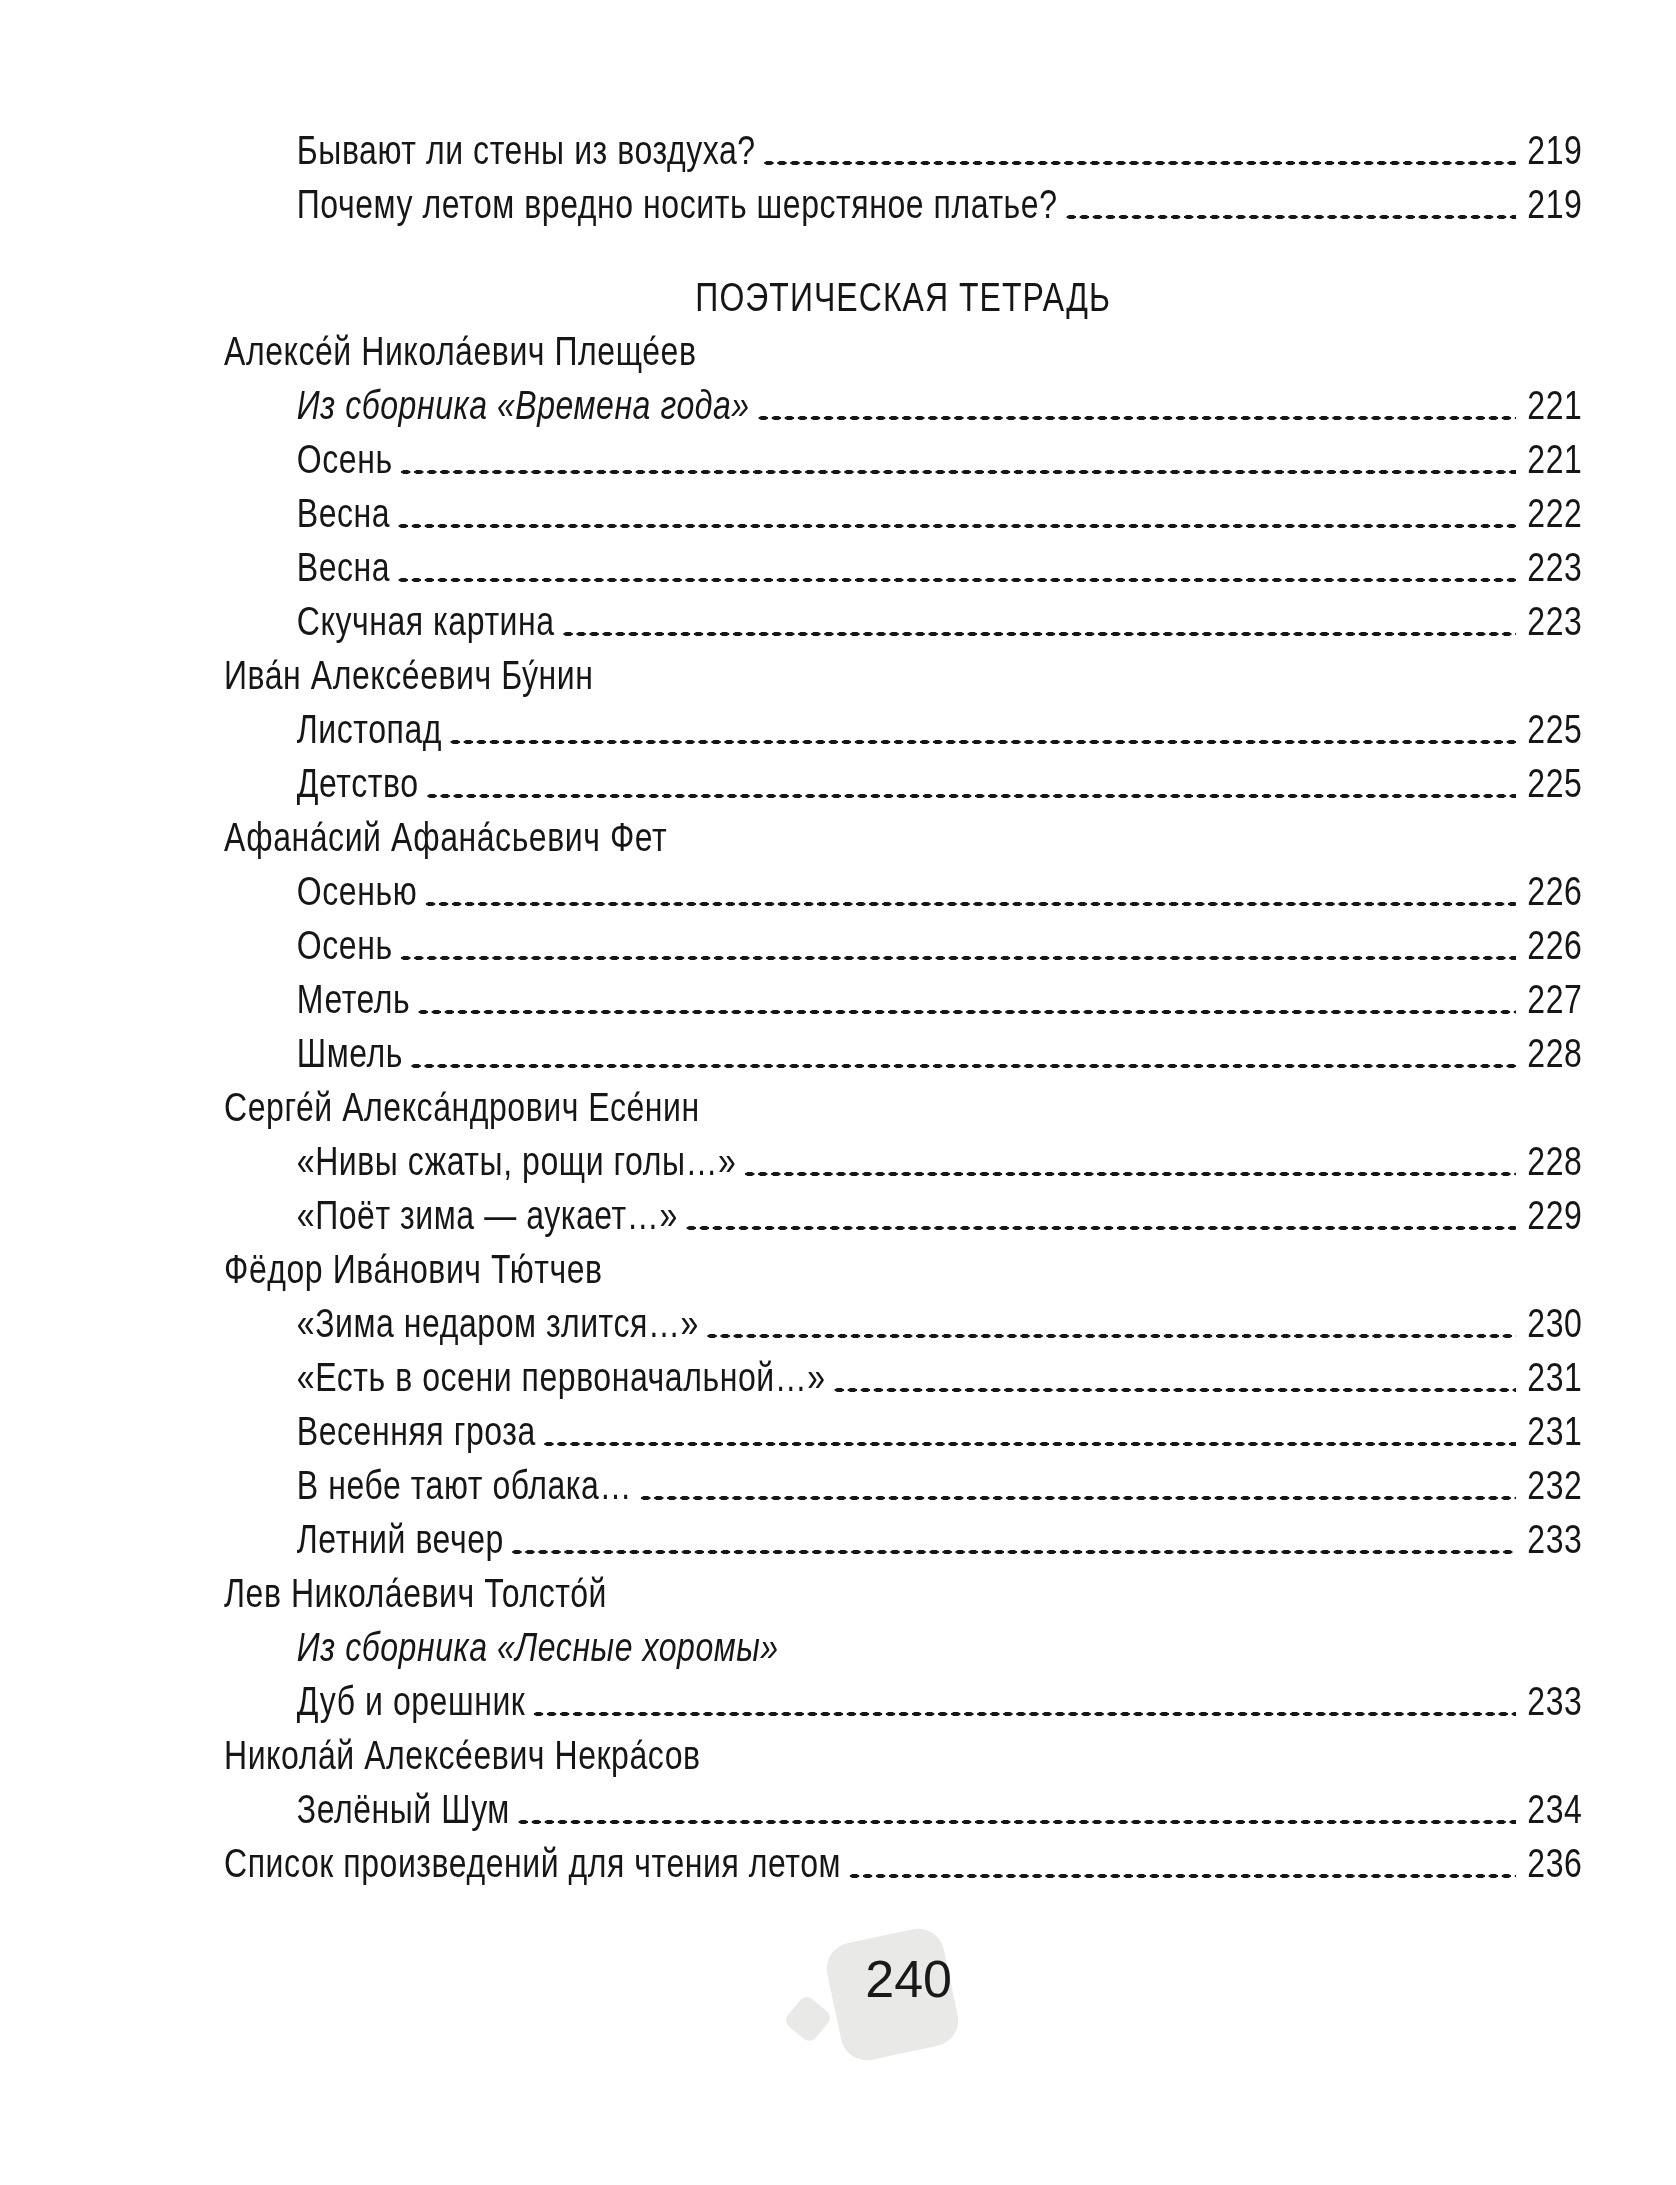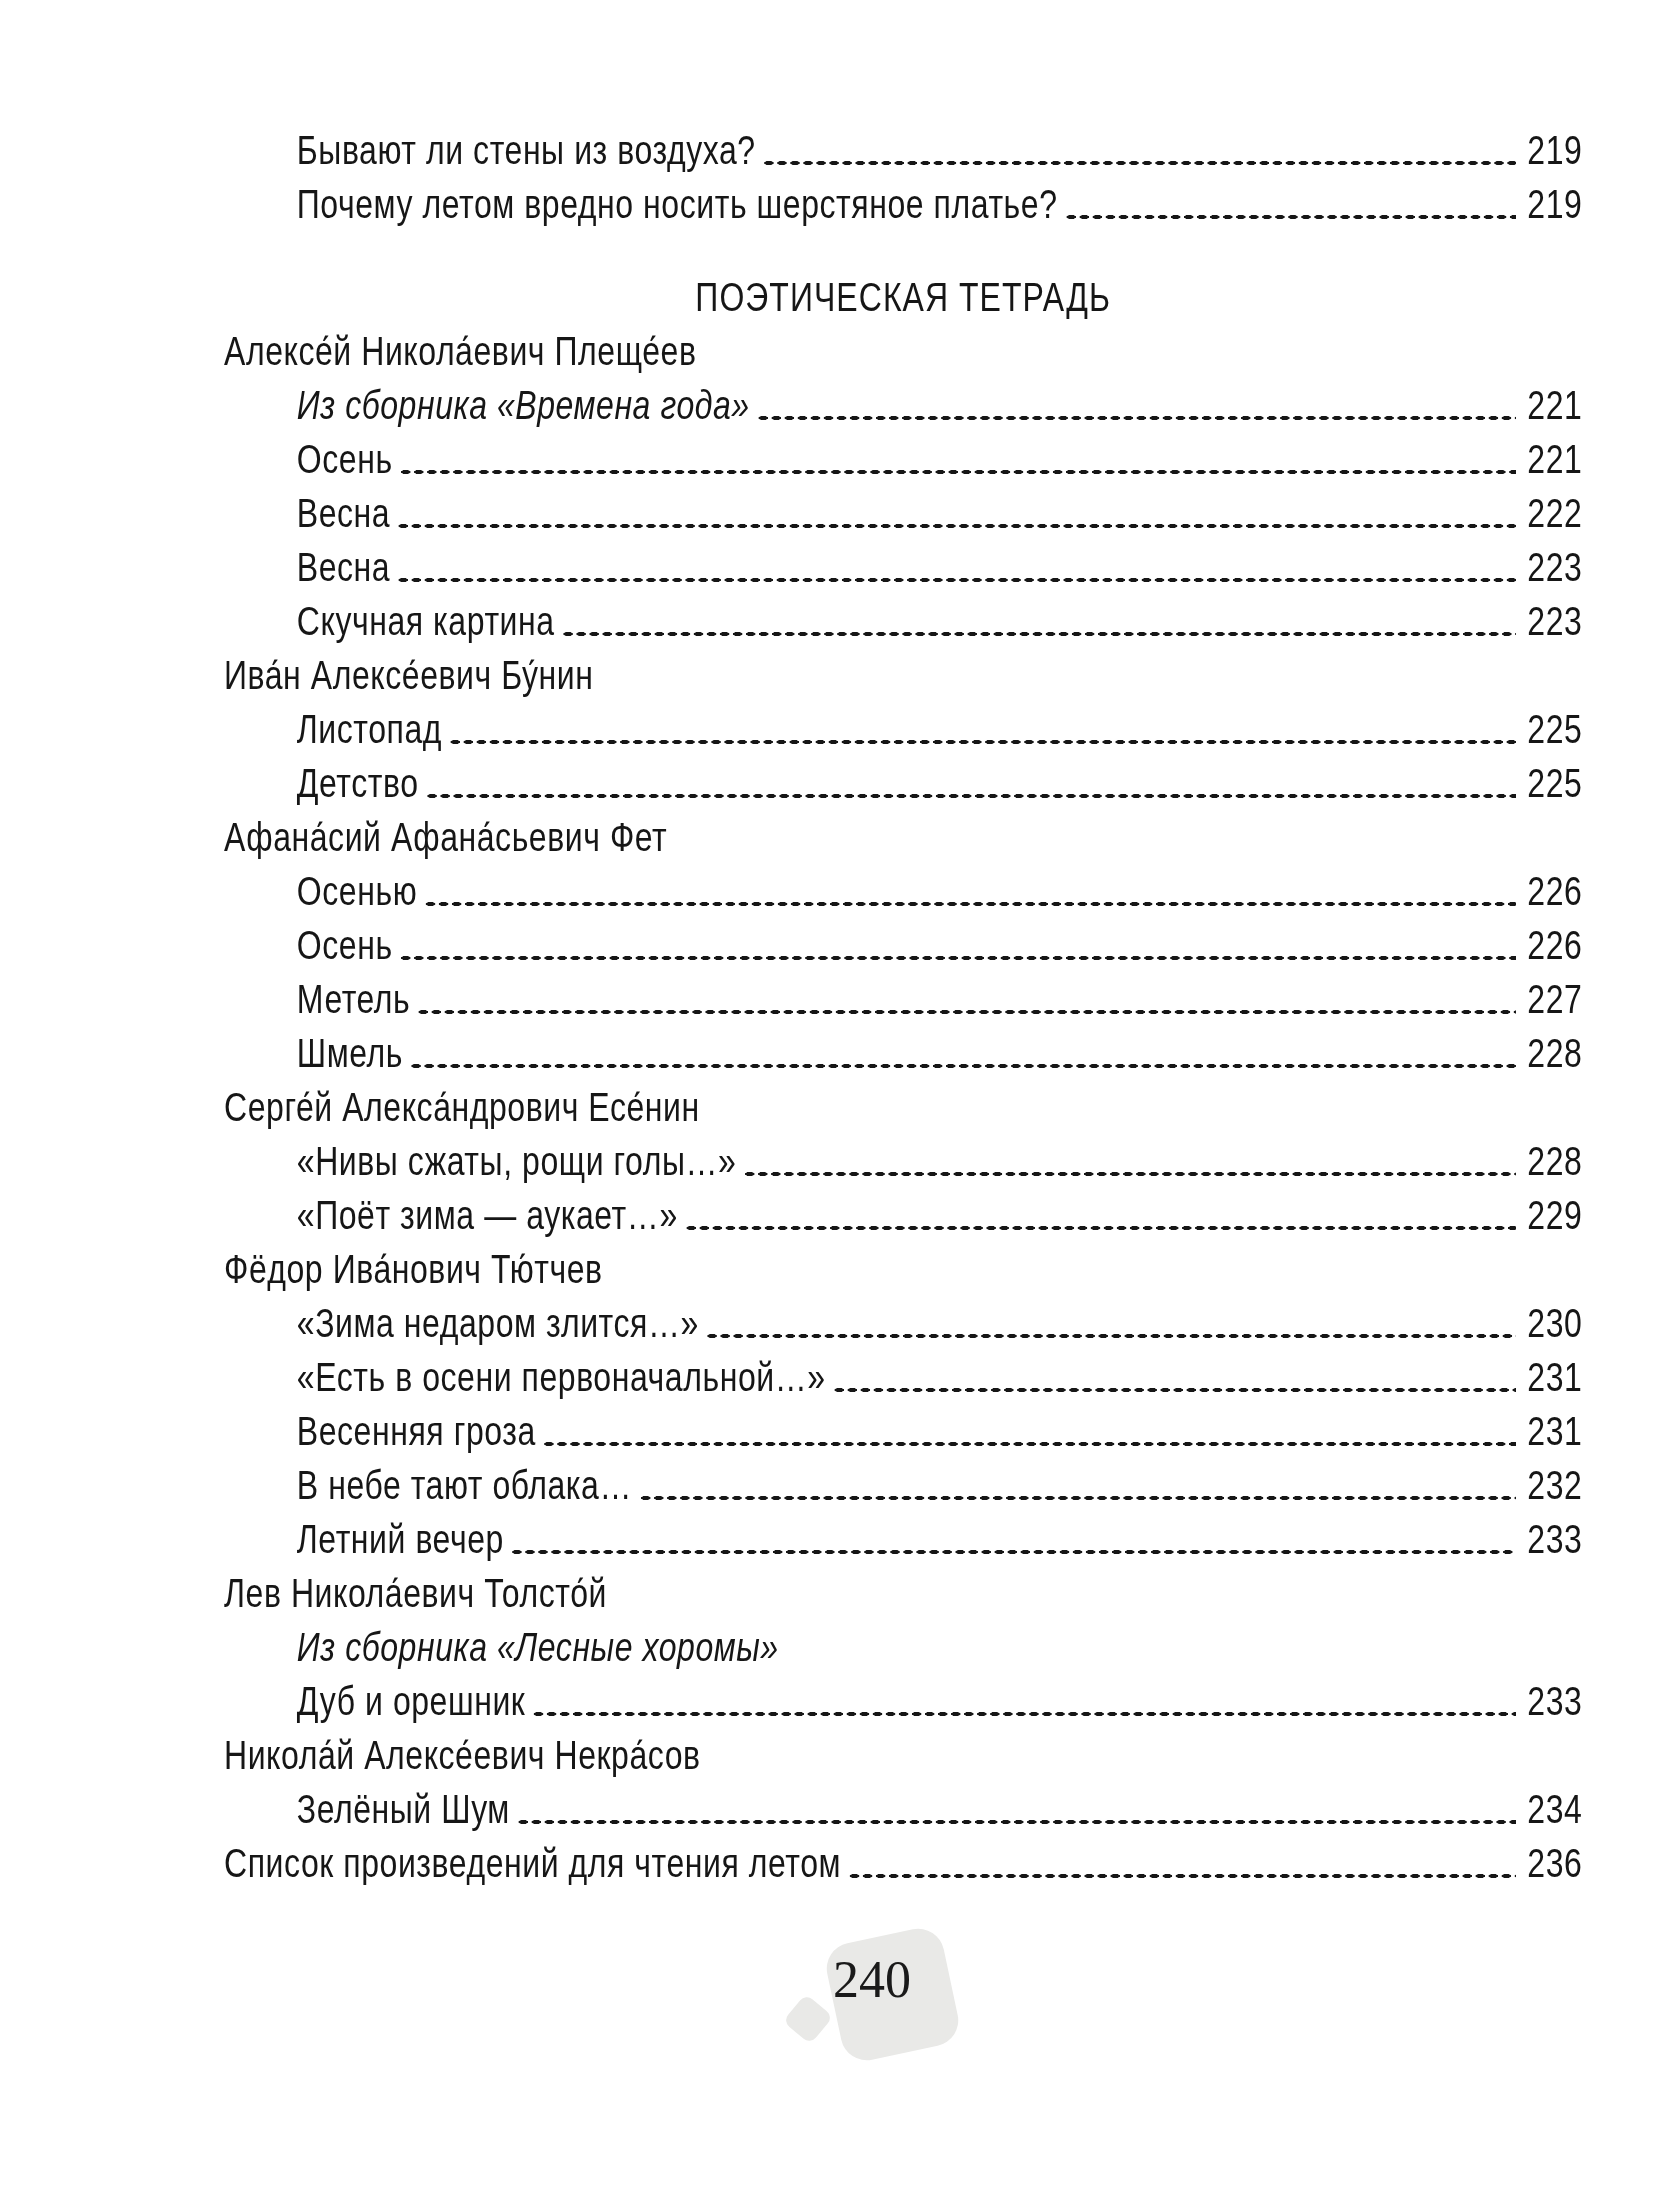--- a/index.html
+++ b/index.html
@@ -65,22 +65,22 @@
   .deco.small {
     left: 790px; top: 2001px;
     width: 36px; height: 36px;
     border-radius: 8.6px;
     transform: rotate(40deg);
   }
   .folio {
     position: absolute;
     left: 833px; top: 1951px;
     width: 119px;
-    text-align: left;
-    font-family: Liberation Serif, serif;
+    text-align: right;
+    font-family: Liberation Sans, sans-serif;
     font-size: 52px;
     line-height: 1.1;
     color: #1a1a1a;
   }
 </style>
 </head>
 <body style="background: rgb(255, 255, 255); color: rgb(22, 22, 22);">
 
 <main class="toc">
   <div id="toc-pre">

